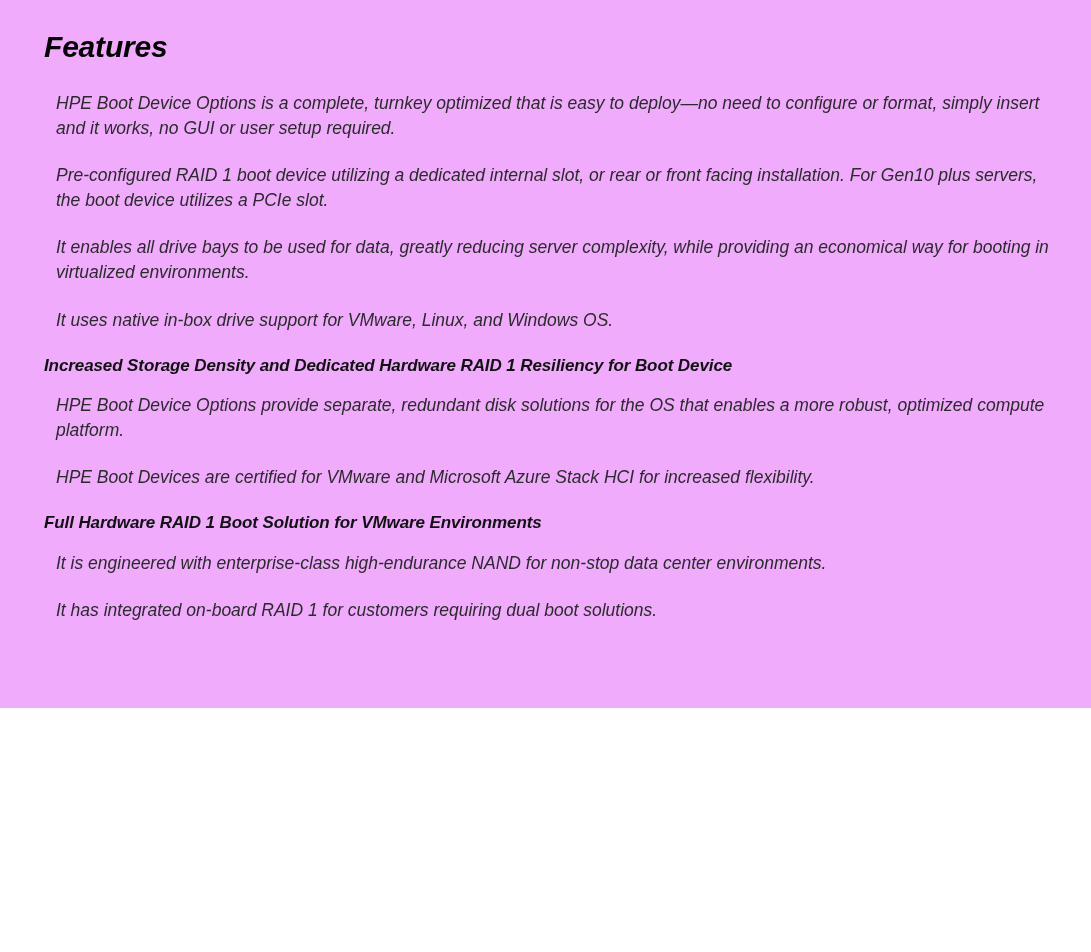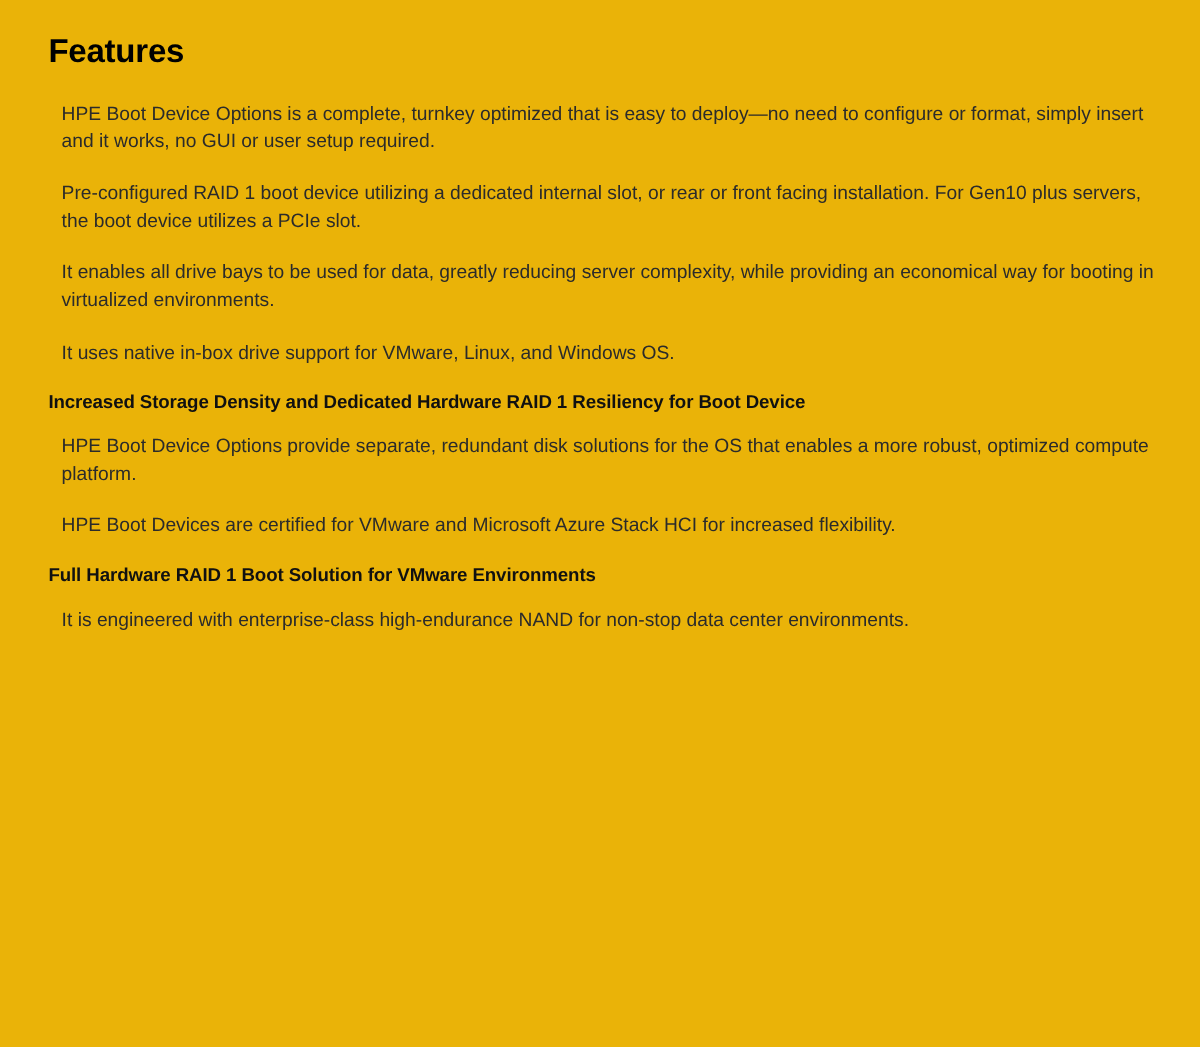--- a/index.html
+++ b/index.html
@@ -10,24 +10,25 @@
   body {
     width: 1091px;
     height: 952px;
     font-family: "Liberation Sans", sans-serif;
     color: #1a1a1a;
     -webkit-font-smoothing: antialiased;
   }
   .page {
     box-sizing: border-box;
     width: 1091px;
-    height: 952px;
+    height: 708px;
     padding: 30px 42px 0 44px;
-    background: #eab308;
+    background: #f0abfc;
     overflow: hidden;
+    font-style: italic;
   }
   .page-title {
     font-size: 30px;
     font-weight: bold;
     letter-spacing: -0.2px;
     color: #000000;
     margin: 0 0 26px 0;
     line-height: 1.15;
   }
   .section {
@@ -76,15 +77,16 @@
 
   <div class="section">
     <h2 class="section-heading">Increased Storage Density and Dedicated Hardware RAID 1 Resiliency for Boot Device</h2>
     <p class="para">HPE Boot Device Options provide separate, redundant disk solutions for the OS that enables a more robust, optimized compute platform.</p>
     <p class="para">HPE Boot Devices are certified for VMware and Microsoft Azure Stack HCI for increased flexibility.</p>
   </div>
 
   <div class="section">
     <h2 class="section-heading">Full Hardware RAID 1 Boot Solution for VMware Environments</h2>
     <p class="para">It is engineered with enterprise-class high-endurance NAND for non-stop data center environments.</p>
+    <p class="para">It has integrated on-board RAID 1 for customers requiring dual boot solutions.</p>
   </div>
 
 </div>
 
 </body></html>

